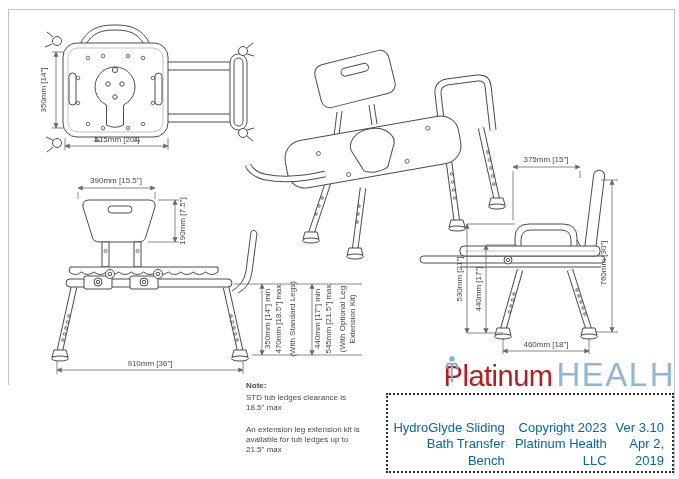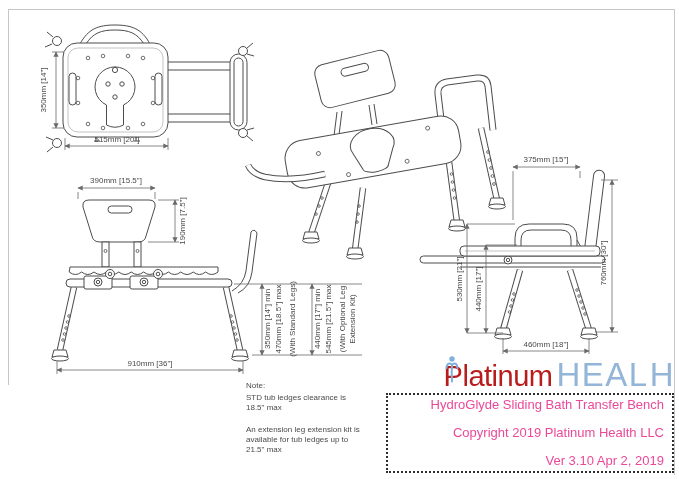--- a/index.html
+++ b/index.html
@@ -4,29 +4,29 @@
 <style>
   html,body{margin:0;padding:0;background:#fff;}
   body{font-family:"Liberation Sans", sans-serif;}
   #stage{position:relative;width:679px;height:479px;background:#fff;overflow:hidden;}
   .frame-line{position:absolute;background:#c6c6c6;}
   svg{position:absolute;overflow:visible;}
   svg text{font-family:"Liberation Sans", sans-serif;fill:#4a4a4a;}
   .dimtxt{font-size:8px;}
   .dimtxt-sm{font-size:8px;}
   .note-block{position:absolute;left:246px;top:381px;width:140px;font-size:8px;line-height:10px;color:#4a4a4a;}
-  .note-title{font-weight:normal;margin-bottom:2px;}
+  .note-title{font-weight:bold;margin-bottom:2px;}
   .note-gap{height:12px;}
   .logo{position:absolute;top:356px;right:4px;display:flex;align-items:baseline;white-space:nowrap;}
   .logo-platinum{font-size:29px;color:#b91c1c;letter-spacing:-0.5px;}
   .logo-health{font-size:33px;color:#93b6d8;letter-spacing:1.5px;margin-left:4px;}
   .logo-person{width:14px;height:27px;margin:0 0px -2px 1px;}
   .info-box{position:absolute;left:386px;top:393px;width:288px;height:80px;border:2px dotted #2e2e2e;box-sizing:border-box;
-            display:flex;flex-direction:column;justify-content:space-between;align-items:flex-end;
-            padding:2px 8px 2px 4px;font-size:13px;line-height:16.5px;color:#ec4899;text-align:right;}
+            display:flex;flex-direction:row;justify-content:space-between;align-items:flex-end;
+            padding:2px 8px 2px 4px;font-size:13px;line-height:16.5px;color:#0369a1;text-align:right;}
 </style>
 </head>
 <body>
 
 <div id="stage">
 
   <div class="frame-line" style="left:8px;top:9px;width:667px;height:1px;"></div>
   <div class="frame-line" style="left:674px;top:9px;width:1px;height:466px;"></div>
   <div class="frame-line" style="left:8px;top:9px;width:1px;height:376px;"></div>
 
@@ -341,17 +341,17 @@
         <path d="M12.5,12 Q12,5.5 7,8.5"></path>
         <path d="M7,8.5 Q6.4,18 7,25.5"></path>
       </g>
       <circle cx="7" cy="3" r="2.7" fill="#7fb0da"></circle>
     </svg>
     <span class="logo-health" style="margin-left:1px;">H</span>
   </div>
 
   <div class="info-box">
     <div>HydroGlyde Sliding Bath Transfer Bench</div>
-    <div>Copyright 2019 Platinum Health LLC</div>
+    <div>Copyright 2023 Platinum Health LLC</div>
     <div>Ver 3.10 Apr 2, 2019</div>
   </div>
 
 </div>
 
 </body></html>

